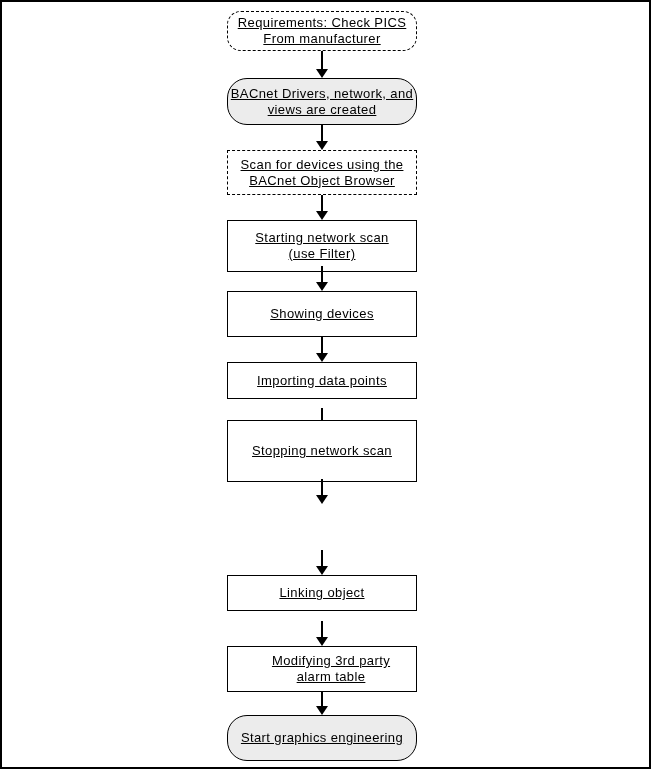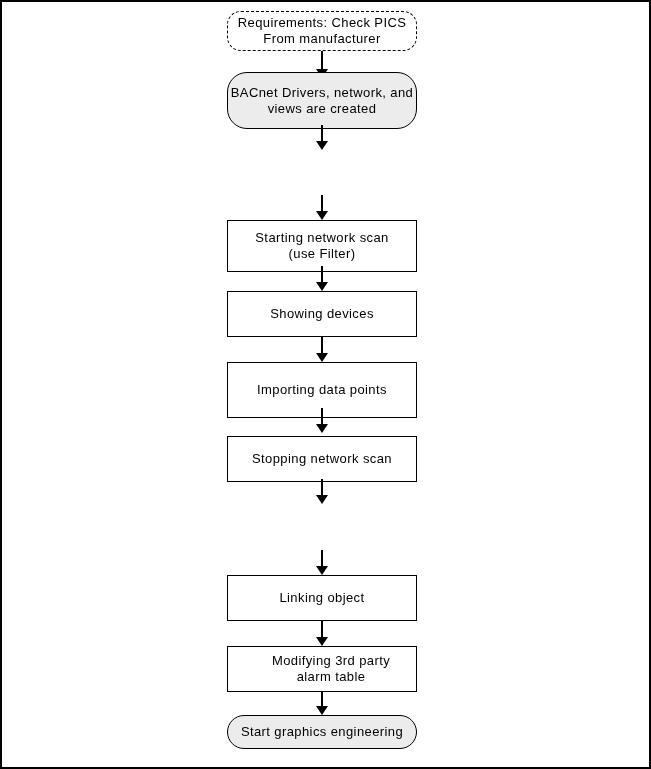--- a/index.html
+++ b/index.html
@@ -26,20 +26,21 @@
     background: #ffffff;
     display: flex;
     align-items: center;
     justify-content: center;
     text-align: center;
     font-size: 13px;
     line-height: 16px;
     letter-spacing: 0.4px;
     color: #000000;
     white-space: pre-line;
+    text-decoration: underline;
   }
   .node.dashed-rounded {
     border-style: dashed;
     border-radius: 14px;
   }
   .node.dashed-rect {
     border-style: dashed;
   }
   .node.terminator {
     border-radius: 20px;
@@ -73,43 +74,45 @@
 </style>
 </head>
 <body>
 
 <div id="frame">
 
   <div class="node dashed-rounded" style="top:9px;   height:40px;">Requirements: Check PICS
 From manufacturer</div>
   <div class="arrow" style="top:49px;  height:27px;"></div>
 
-  <div class="node terminator" style="top:70px;  height:57px;">BACnet Drivers, network, and
+  <div class="node terminator" style="top:76px;  height:47px;">BACnet Drivers, network, and
 views are created</div>
   <div class="arrow" style="top:123px; height:25px;"></div>
 
+  <div class="node dashed-rect" style="top:148px; height:45px;">Scan for devices using the
+BACnet Object Browser</div>
   <div class="arrow" style="top:193px; height:25px;"></div>
 
   <div class="node" style="top:218px; height:52px;">Starting network scan
 (use Filter)</div>
   <div class="arrow" style="top:264px; height:25px;"></div>
 
   <div class="node" style="top:289px; height:46px;">Showing devices</div>
   <div class="arrow" style="top:335px; height:25px;"></div>
 
-  <div class="node" style="top:360px; height:56px;">Importing data points</div>
+  <div class="node" style="top:360px; height:37px;">Importing data points</div>
   <div class="arrow" style="top:406px; height:25px;"></div>
 
-  <div class="node" style="top:434px; height:46px;">Stopping network scan</div>
+  <div class="node" style="top:418px; height:62px;">Stopping network scan</div>
   <div class="arrow" style="top:477px; height:25px;"></div>
 
   <div class="arrow" style="top:548px; height:25px;"></div>
 
-  <div class="node" style="top:573px; height:46px;">Linking object</div>
+  <div class="node" style="top:573px; height:36px;">Linking object</div>
   <div class="arrow" style="top:619px; height:25px;"></div>
 
   <div class="node" style="top:644px; height:46px;padding-left:18px;">Modifying 3rd party
 alarm table</div>
   <div class="arrow" style="top:690px; height:23px;"></div>
 
-  <div class="node terminator" style="top:713px; height:34px;">Start graphics engineering</div>
+  <div class="node terminator" style="top:713px; height:46px;">Start graphics engineering</div>
 
 </div>
 
 </body></html>

